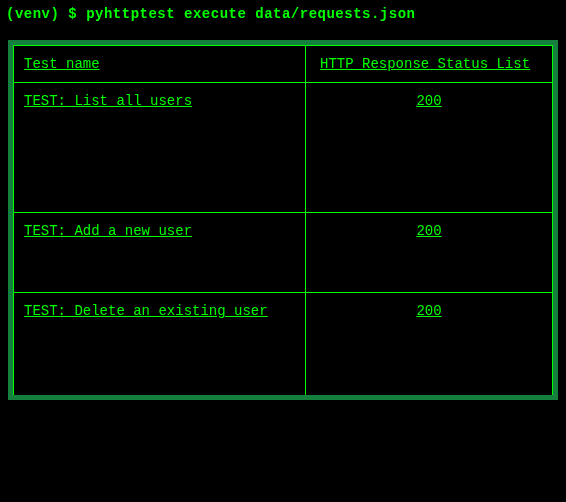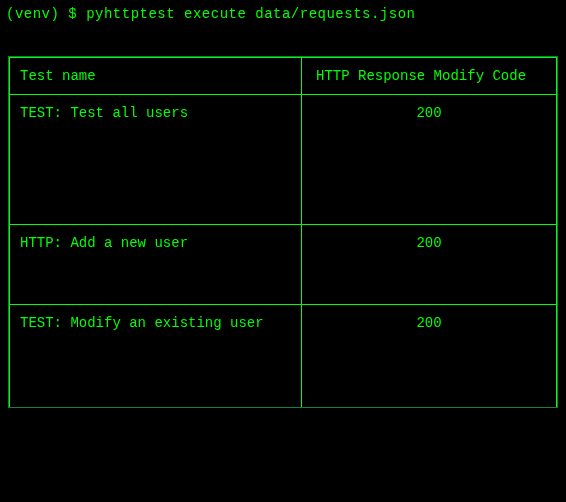--- a/index.html
+++ b/index.html
@@ -8,26 +8,27 @@
     color: #00ff00;
     font-family: "Consolas", "Monaco", "Courier New", monospace;
     font-size: 14px;
     width: 566px;
     height: 502px;
     overflow: hidden;
     padding: 4px 2px;
   }
   .prompt-line {
     padding: 2px 4px 18px 4px;
-    font-weight: normal;
+    font-weight: bold;
     letter-spacing: 0.5px;
   }
   .table-wrap {
-    border: 1px solid #15803d;
-    margin: 16px 6px;
+    border: 5px solid #15803d;
+    margin: 0 6px;
+    text-decoration: underline;
   }
   table {
     width: 100%;
     border-collapse: collapse;
     table-layout: fixed;
   }
   th, td {
     border: 1px solid #00ff00;
     vertical-align: top;
     color: #00ff00;
@@ -58,31 +59,31 @@
 
 <div class="prompt-line">
   <span>(venv) $ </span><span>pyhttptest execute data/requests.json</span>
 </div>
 
 <div class="table-wrap">
   <table>
     <thead>
       <tr>
         <th class="col-name">Test name</th>
-        <th class="col-code">HTTP Response Modify Code</th>
+        <th class="col-code">HTTP Response Status List</th>
       </tr>
     </thead>
     <tbody>
       <tr class="row-0">
-        <td class="cell-name">TEST: Test all users</td>
+        <td class="cell-name">TEST: List all users</td>
         <td class="cell-code">200</td>
       </tr>
       <tr class="row-1">
-        <td class="cell-name">HTTP: Add a new user</td>
+        <td class="cell-name">TEST: Add a new user</td>
         <td class="cell-code">200</td>
       </tr>
       <tr class="row-3">
-        <td class="cell-name">TEST: Modify an existing user</td>
+        <td class="cell-name">TEST: Delete an existing user</td>
         <td class="cell-code">200</td>
       </tr>
     </tbody>
   </table>
 </div>
 
 </body></html>

